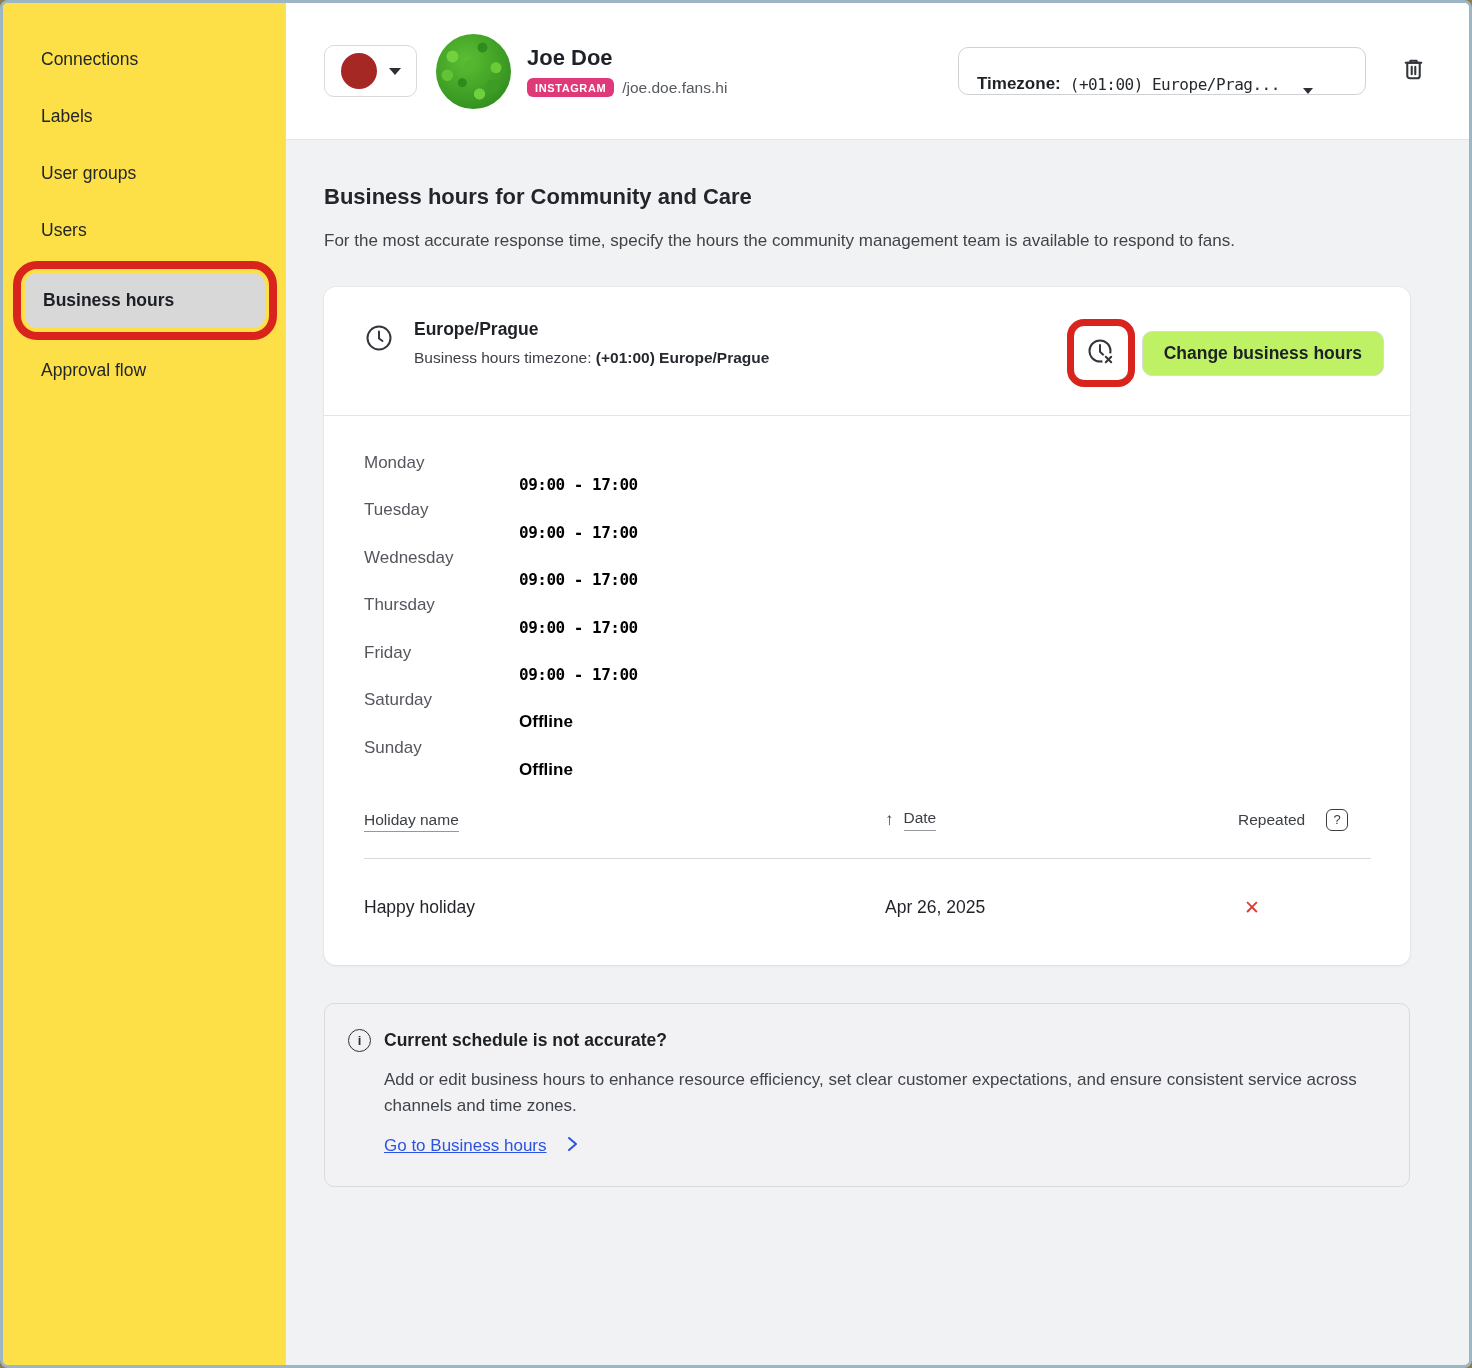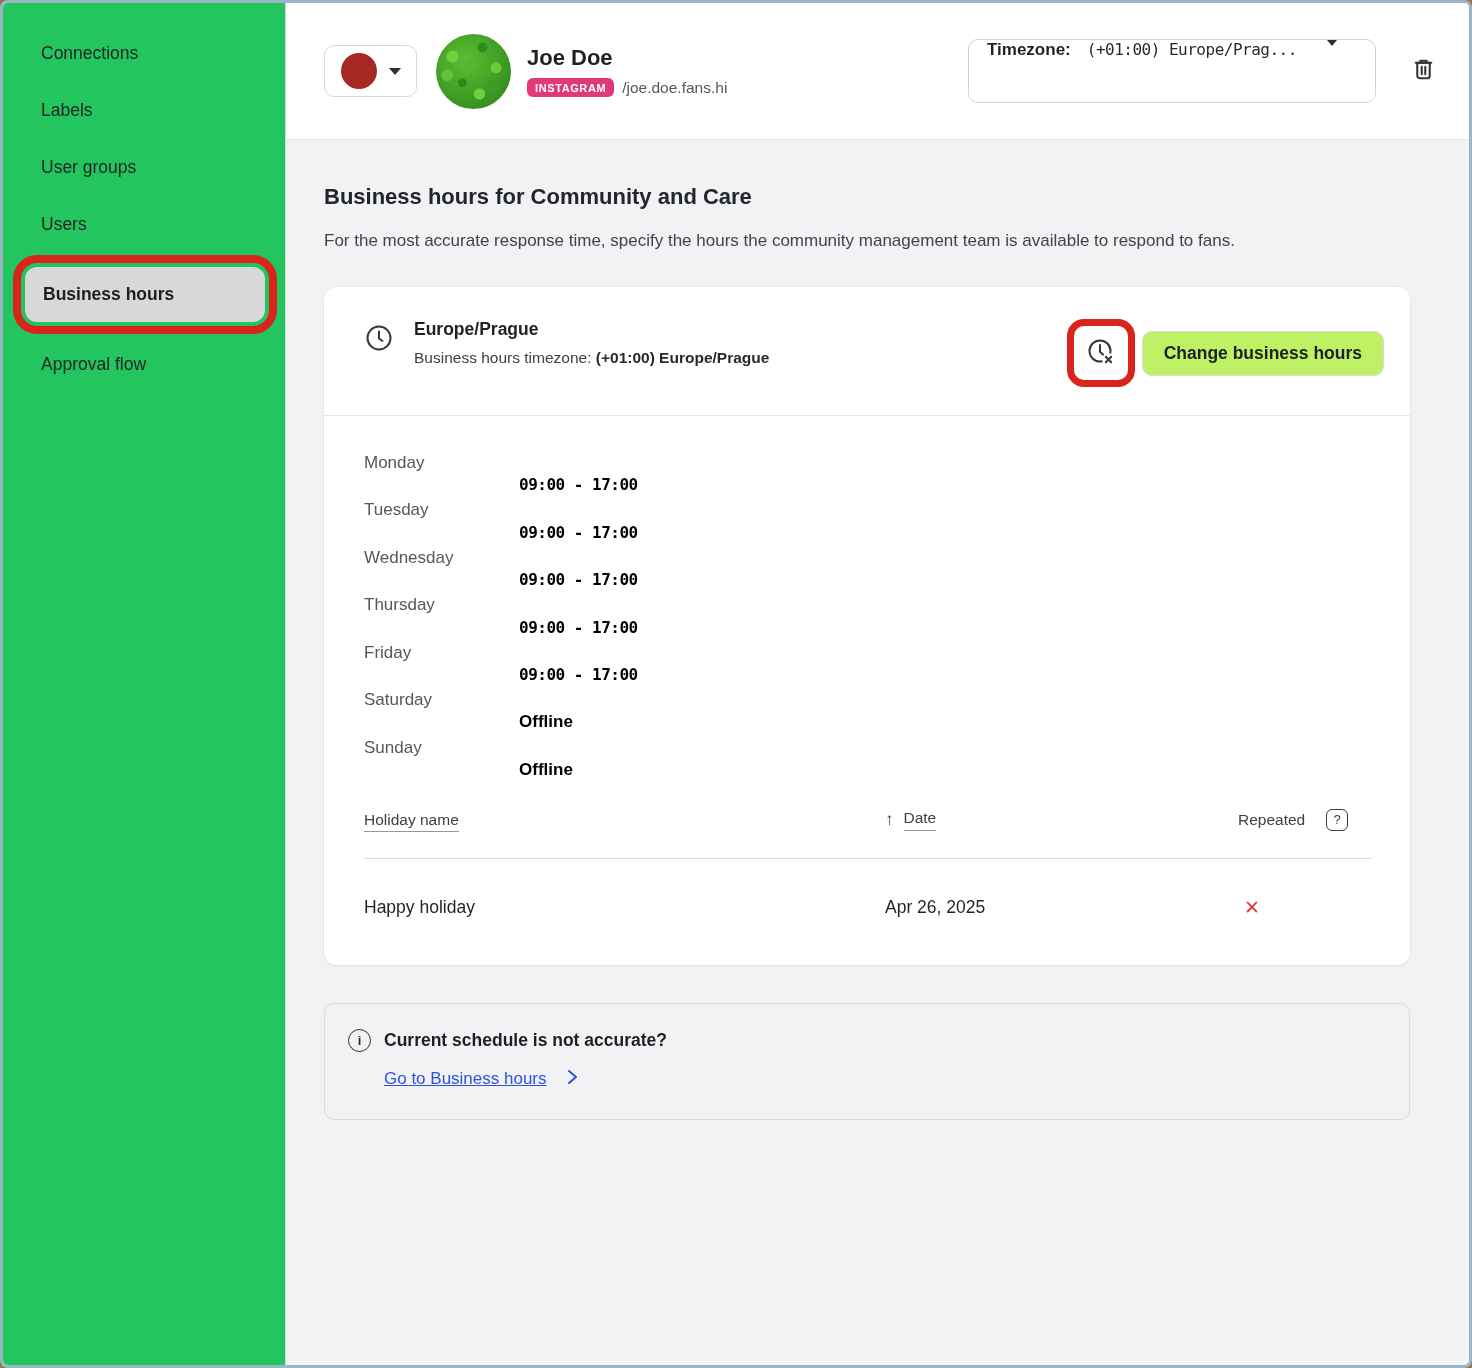--- a/index.html
+++ b/index.html
@@ -7,42 +7,42 @@
   body { font-family: "Liberation Sans", sans-serif; background:#8d7d4e; }
 
   .app{
     width:1472px; height:1368px; display:flex;
     border:3px solid #9cb6c4; border-radius:8px; overflow:hidden;
     background:#f1f2f4;
   }
 
   
   .sidebar{
-    width:283px; flex-shrink:0; background:#22c55e;
-    border-right:1px solid #d9dadc; padding-top:22px;
+    width:283px; flex-shrink:0; background:#fde047;
+    border-right:1px solid #d9dadc; padding-top:28px;
   }
   .side-item{
     height:57px; display:flex; align-items:center;
     padding-left:38px; font-size:17.5px; color:#232629; cursor:pointer;
   }
   .annotation-ring{
     margin:2px 8px 2px 10px;
     border:8px solid #d8241c; border-radius:24px; padding:4px;
   }
   .side-item-selected{
     background:#d8d8d9; border-radius:12px; padding:17px 18px;
     font-size:17.5px; font-weight:700; color:#1c1f24; cursor:pointer;
   }
 
   
   .content{ flex:1; display:flex; flex-direction:column; background:#f1f2f4; }
 
   .topbar{
     height:137px; background:#ffffff; border-bottom:1px solid #e4e5e7;
-    display:flex; align-items:center; padding:0 32px 0 38px; flex-shrink:0;
+    display:flex; align-items:center; padding:0 42px 0 38px; flex-shrink:0;
   }
   .channel-picker{
     width:93px; height:52px; background:#fff; border:1px solid #d8d9db;
     border-radius:10px; display:flex; align-items:center; justify-content:center;
     gap:12px; cursor:pointer;
   }
   .red-dot{ width:36px; height:36px; border-radius:50%; background:#a52824; }
   .caret-down{
     width:0; height:0; border-left:6px solid transparent;
     border-right:6px solid transparent; border-top:7px solid #2c2f33;
@@ -63,23 +63,23 @@
   .who{ margin-left:16px; }
   .who-name{ font-size:22px; font-weight:700; color:#1e2126; }
   .who-row{ display:flex; align-items:center; gap:8px; margin-top:7px; }
   .net-badge{
     background:#e0397a; color:#fff; font-size:11px; font-weight:700;
     letter-spacing:.6px; padding:3.5px 8px; border-radius:6px;
   }
   .handle{ font-size:15.5px; color:#55585e; }
 
   .tz-select{
-    margin-left:auto; height:64px; min-width:408px; background:#fff;
+    margin-left:auto; height:48px; min-width:408px; background:#fff;
     border:1px solid #cfd1d4; border-radius:10px; display:flex;
-    align-items:flex-start; padding:0 18px; gap:16px; cursor:pointer;
+    align-items:flex-end; padding:0 18px; gap:9px; cursor:pointer;
   }
   .tz-label{ font-size:17px; font-weight:700; color:#1e2126; }
   .tz-value{ font-size:16px; font-family:"DejaVu Sans Mono", monospace; color:#26292e; letter-spacing:-0.5px;}
   .tz-select .caret-down{ margin-left:14px; border-top-width:6px; border-left-width:5px; border-right-width:5px;}
   .trash-btn{ margin-left:34px; background:none; border:none; cursor:pointer; display:flex; }
 
   
   .page-body{ padding:44px 59px 0 38px; }
   .page-title{ font-size:22px; font-weight:600; color:#22252a; margin-bottom:17px; }
   .page-desc{ font-size:17px; color:#3f434a; line-height:1.6; max-width:1030px; margin-bottom:33px; }
@@ -292,20 +292,21 @@
           <span class="hrow-date">Apr 26, 2025</span>
           <span class="hrow-repeated"><span class="x-mark">✕</span></span>
         </div>
       </section>
 
       <section class="info-box">
         <div class="info-head">
           <span class="info-icon">i</span>
           <span class="info-title">Current schedule is not accurate?</span>
         </div>
+        <p class="info-body">Add or edit business hours to enhance resource efficiency, set clear customer expectations, and ensure consistent service across channels and time zones.</p>
         <div class="info-link-row">
           <a class="info-link">Go to Business hours</a>
           <span>
             <svg width="15" height="16" viewBox="0 0 15 16">
               <path d="M4 2 L11 8 L4 14" fill="none" stroke="#2b52e3" stroke-width="2" stroke-linecap="round" stroke-linejoin="round"></path>
             </svg>
           </span>
         </div>
       </section>
     </main>

